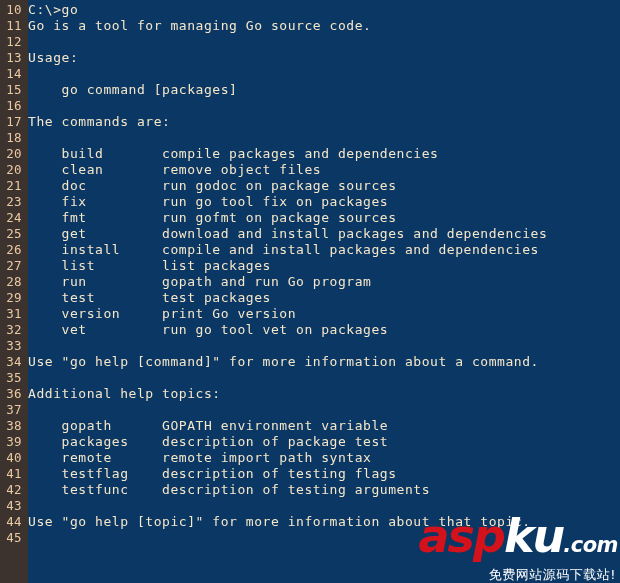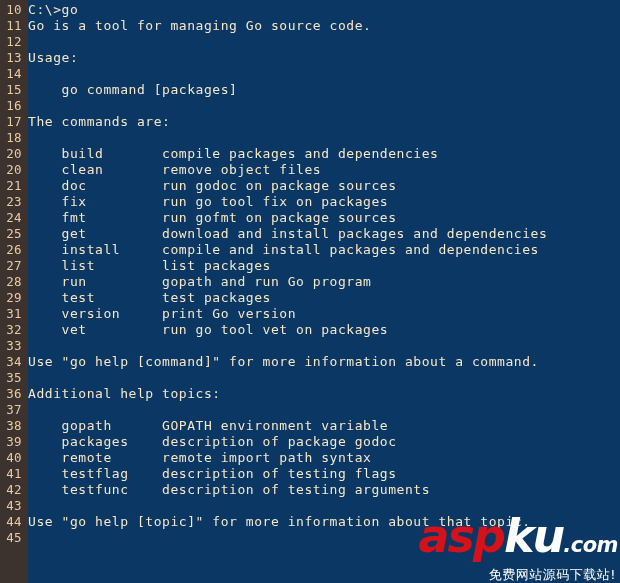--- a/index.html
+++ b/index.html
@@ -121,21 +121,21 @@
       <div class="line"><span class="line-no">28</span><span class="line-text">    run         gopath and run Go program</span></div>
       <div class="line"><span class="line-no">29</span><span class="line-text">    test        test packages</span></div>
       <div class="line"><span class="line-no">31</span><span class="line-text">    version     print Go version</span></div>
       <div class="line"><span class="line-no">32</span><span class="line-text">    vet         run go tool vet on packages</span></div>
       <div class="line"><span class="line-no">33</span><span class="line-text"></span></div>
       <div class="line"><span class="line-no">34</span><span class="line-text">Use "go help [command]" for more information about a command.</span></div>
       <div class="line"><span class="line-no">35</span><span class="line-text"></span></div>
       <div class="line"><span class="line-no">36</span><span class="line-text">Additional help topics:</span></div>
       <div class="line"><span class="line-no">37</span><span class="line-text"></span></div>
       <div class="line"><span class="line-no">38</span><span class="line-text">    gopath      GOPATH environment variable</span></div>
-      <div class="line"><span class="line-no">39</span><span class="line-text">    packages    description of package godoc</span></div>
+      <div class="line"><span class="line-no">39</span><span class="line-text">    packages    description of package test</span></div>
       <div class="line"><span class="line-no">40</span><span class="line-text">    remote      remote import path syntax</span></div>
       <div class="line"><span class="line-no">41</span><span class="line-text">    testflag    description of testing flags</span></div>
       <div class="line"><span class="line-no">42</span><span class="line-text">    testfunc    description of testing arguments</span></div>
       <div class="line"><span class="line-no">43</span><span class="line-text"></span></div>
       <div class="line"><span class="line-no">44</span><span class="line-text">Use "go help [topic]" for more information about that topic.</span></div>
       <div class="line"><span class="line-no">45</span><span class="line-text"></span></div>
     </div>
 
   <div id="watermark">
     <div id="wm-wordmark">

